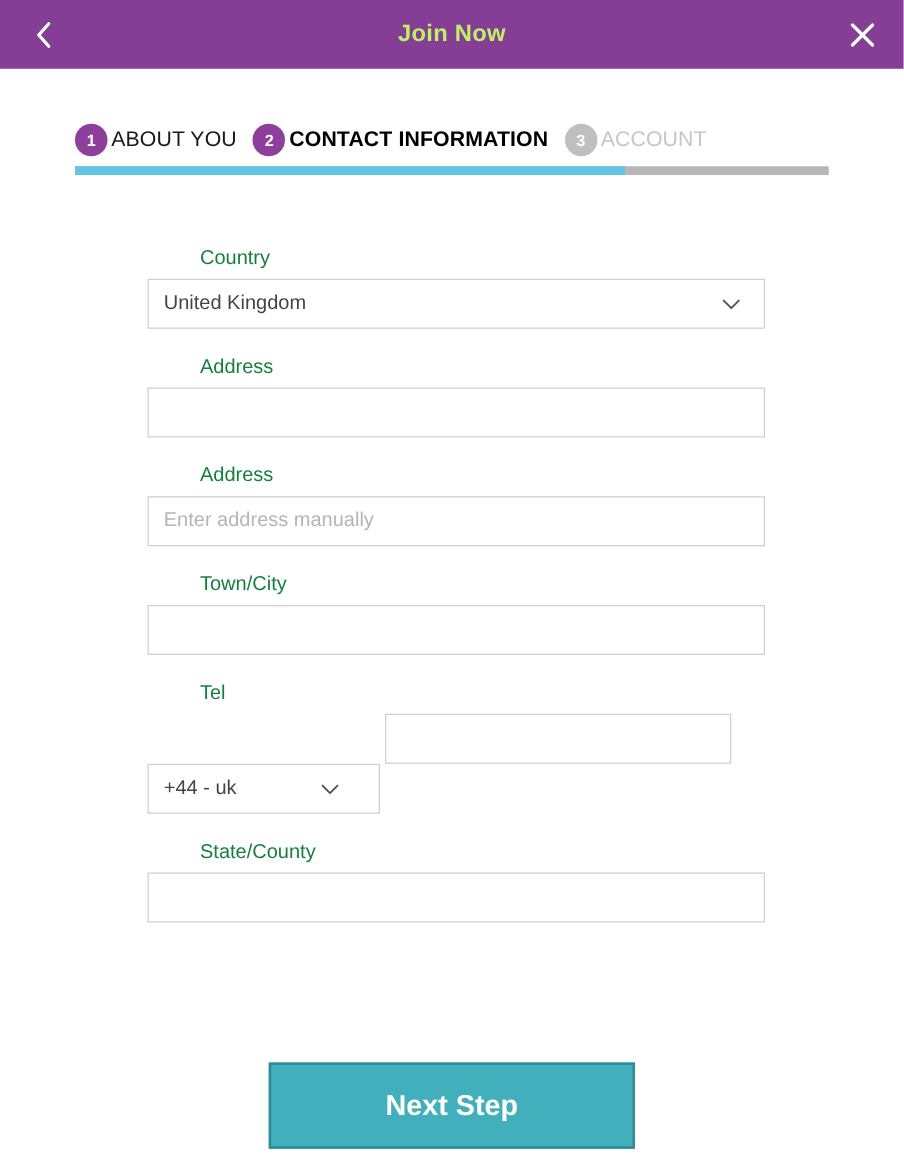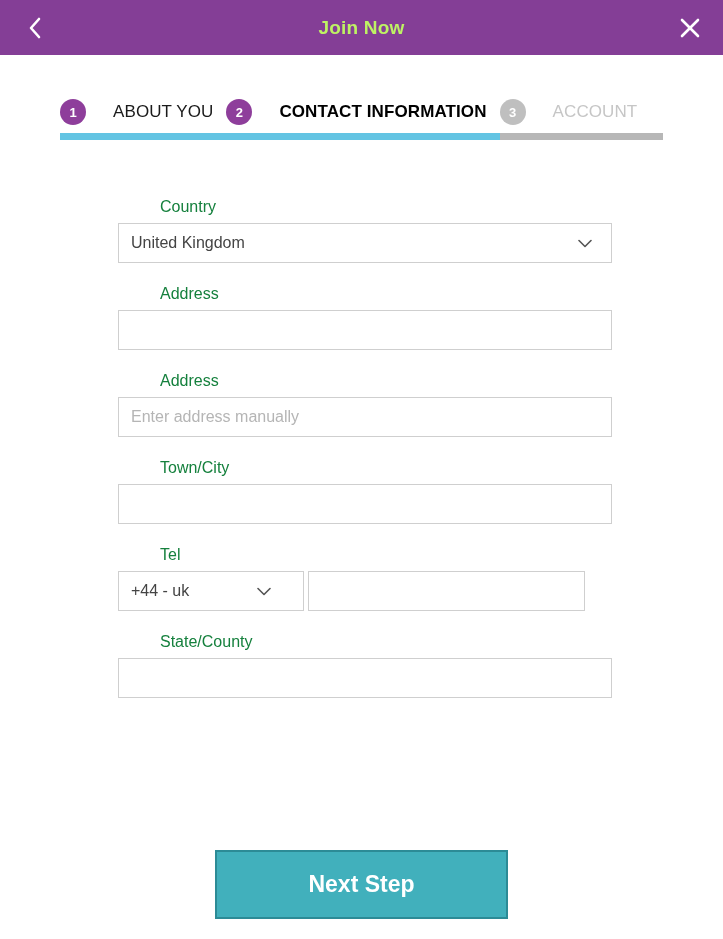--- a/index.html
+++ b/index.html
@@ -87,21 +87,21 @@
     display: flex;
     align-items: center;
     justify-content: center;
     flex: none;
   }
   .step-circle.done    { background: #8E3E9B; }
   .step-circle.active  { background: #8E3E9B; }
   .step-circle.todo    { background: #BFBFBF; }
 
   .step-label {
-    margin-left: 27px;
+    margin-left: 3px;
     font-size: 17px;
     letter-spacing: 0.1px;
   }
   .step-label.done   { color: #1a1a1a; font-weight: normal; }
   .step-label.active { color: #000000; font-weight: bold; }
   .step-label.todo   { color: #C6C6C6; font-weight: normal; }
 
   .progress {
     position: absolute;
     left: 0;
@@ -174,20 +174,21 @@
   
   .tel-row {
     display: flex;
     align-items: flex-start;
   }
   .tel-select-wrap {
     position: relative;
     width: 166px;
     height: 40px;
     flex: none;
+    margin-top: 40px;
   }
   .tel-select-wrap .control {
     width: 186px;
     padding-right: 30px;
   }
   .tel-gap { width: 24px; flex: none; }
   .tel-input {
     width: 277px;
     flex: none;
   }

